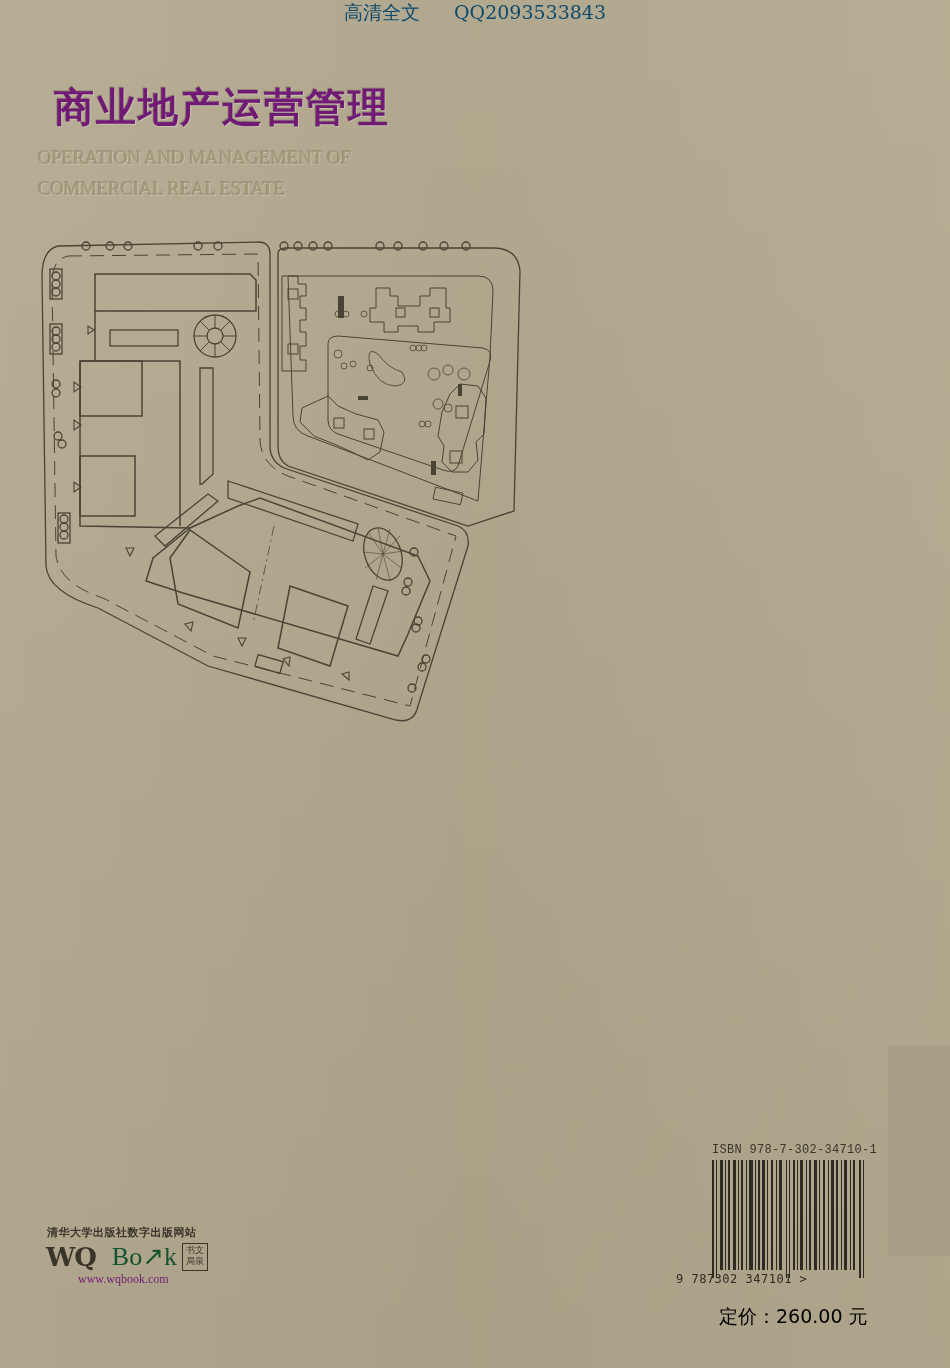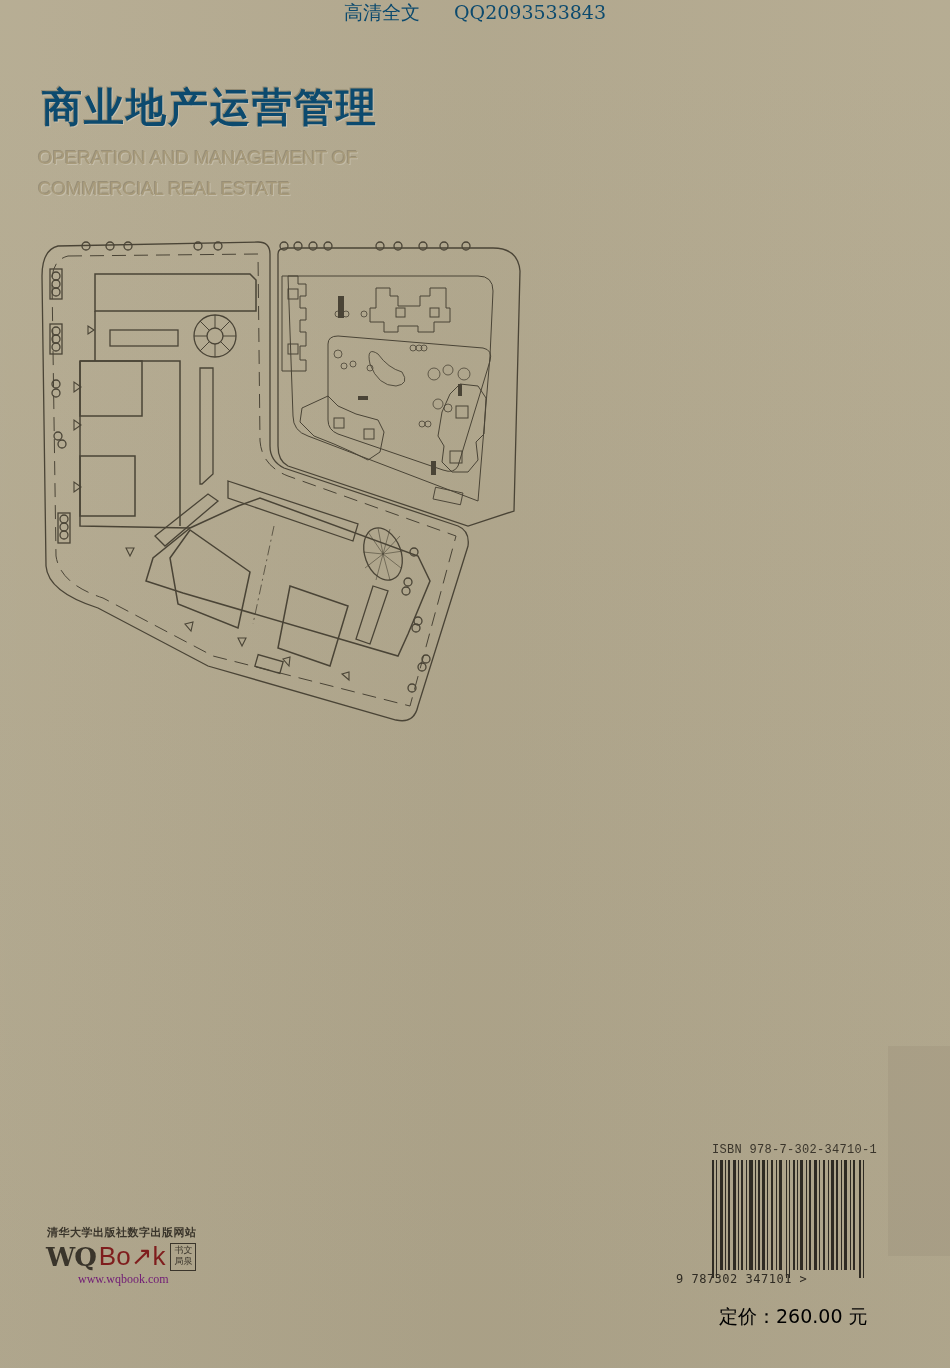--- a/index.html
+++ b/index.html
@@ -14,28 +14,28 @@
       linear-gradient(90deg, rgba(255,255,255,0.03), rgba(0,0,0,0.02) 50%, rgba(255,255,255,0.02)),
       linear-gradient(180deg, rgba(255,255,255,0.04), rgba(0,0,0,0.03));
   }
   .watermark {
     position:absolute; top:0; left:344px; height:26px;
     font-family:"DejaVu Serif", serif; font-size:19px; color:#0c4a6e;
     white-space:nowrap; letter-spacing:0;
   }
   .watermark .wm-qq { margin-left:34px; }
   .title-cn {
-    position:absolute; top:80px; left:42px;
+    position:absolute; top:80px; left:54px;
     font-family:"DejaVu Serif", serif; font-size:40px; font-weight:bold;
-    color:#0c4a6e; letter-spacing:2px;
+    color:#701a75; letter-spacing:2px;
     text-shadow: 1px 1px 0 rgba(255,255,255,0.25), -1px -1px 0 rgba(90,80,60,0.35);
   }
   .title-en {
     position:absolute; left:38px;
-    font-family:Liberation Sans, sans-serif; font-size:19px;
+    font-family:Liberation Serif, serif; font-size:19px;
     color:#a79a7a; letter-spacing:-0.3px; white-space:nowrap;
     text-shadow: 1px 1px 0 rgba(255,255,255,0.22), -1px -1px 0 rgba(90,80,60,0.3);
   }
   .title-en.l1 { top:147px; }
   .title-en.l2 { top:178px; }
   .siteplan { position:absolute; left:38px; top:236px; width:490px; height:500px; }
   .spine-strip {
     position:absolute; right:0; top:1046px; width:62px; height:210px;
     background:rgba(120,110,90,0.12);
   }
@@ -56,21 +56,21 @@
   }
   .publisher {
     position:absolute; left:47px; top:1225px;
     font-family:"DejaVu Sans", sans-serif; font-size:11px; font-weight:bold; color:#3a352b;
     letter-spacing:0.5px;
   }
   .logo {
     position:absolute; left:46px; top:1241px; display:flex; align-items:center;justify-content:flex-end;
   }
   .logo-wq { font-family:"DejaVu Serif", serif; font-weight:bold; font-size:26px; color:#3a352b; letter-spacing:-1px; }
-  .logo-book { font-family:Liberation Sans, sans-serif; font-size:26px; color:#7f1d1d; margin-left:3px; }
+  .logo-book { font-family:Liberation Serif, serif; font-size:26px; color:#14532d; margin-left:16px; }
   .logo-seal {
     margin-left:5px; width:26px; height:28px; border:1.5px solid #3a352b;
     font-size:9px; line-height:11px; color:#3a352b; text-align:center; box-sizing:border-box; padding-top:1px;
   }
   .website {
     position:absolute; left:78px; top:1272px;
     font-family:"Liberation Serif", serif; font-size:12px; color:#701a75;
   }
 </style>
 </head>

